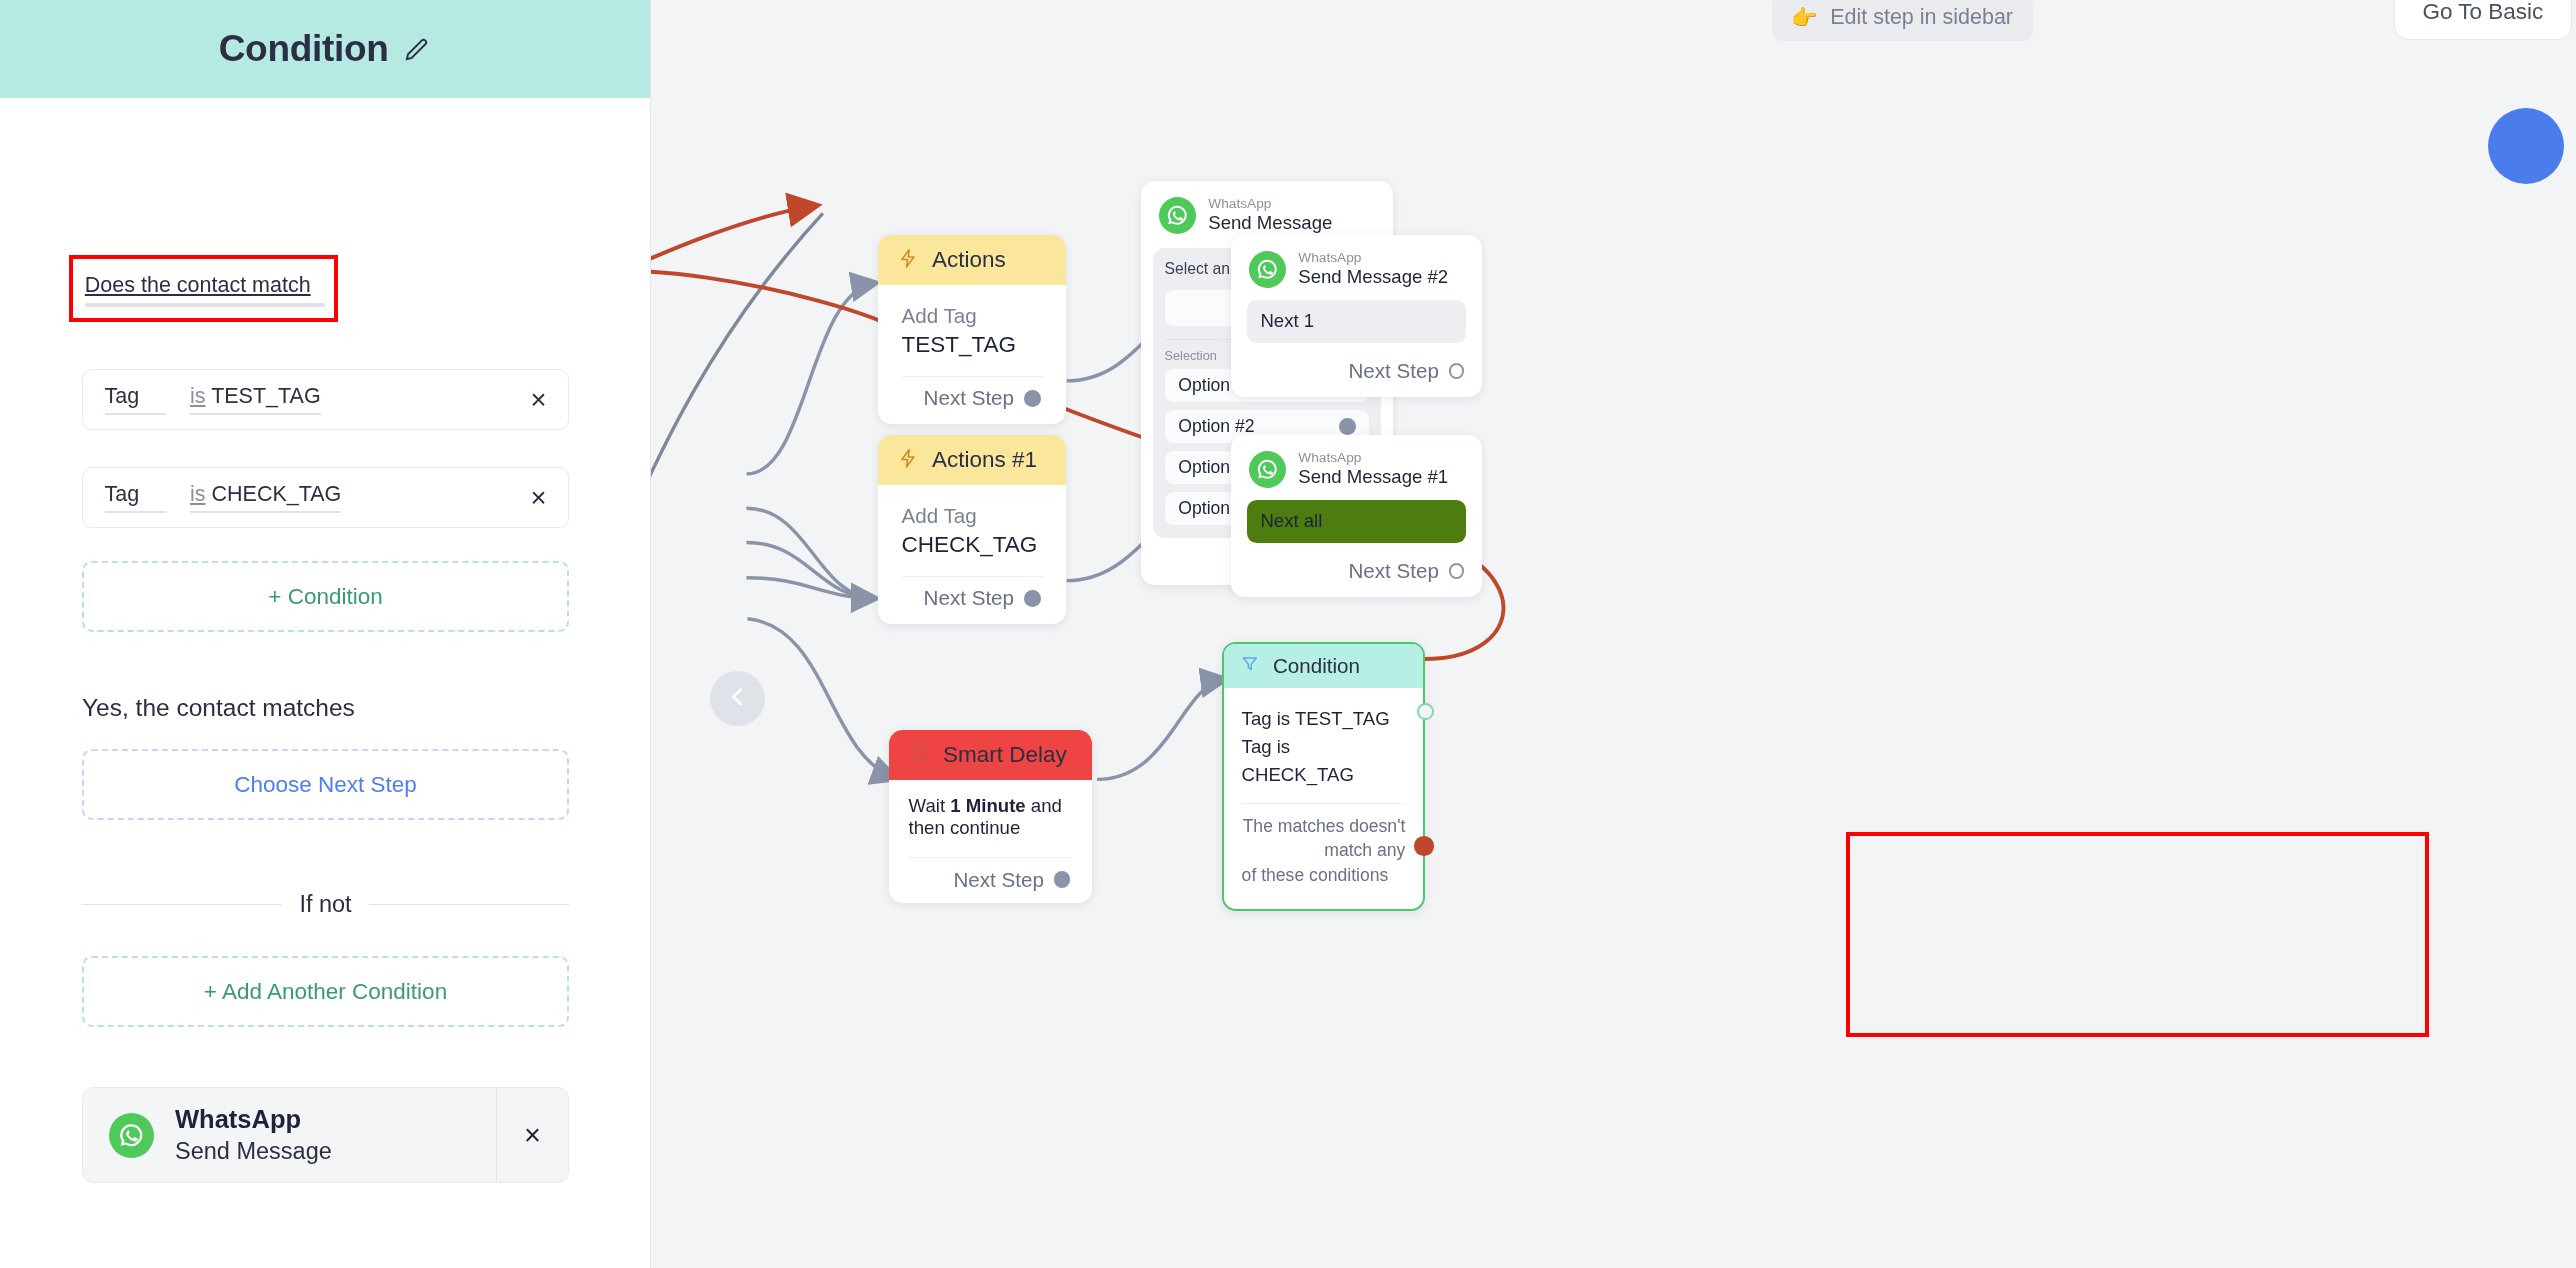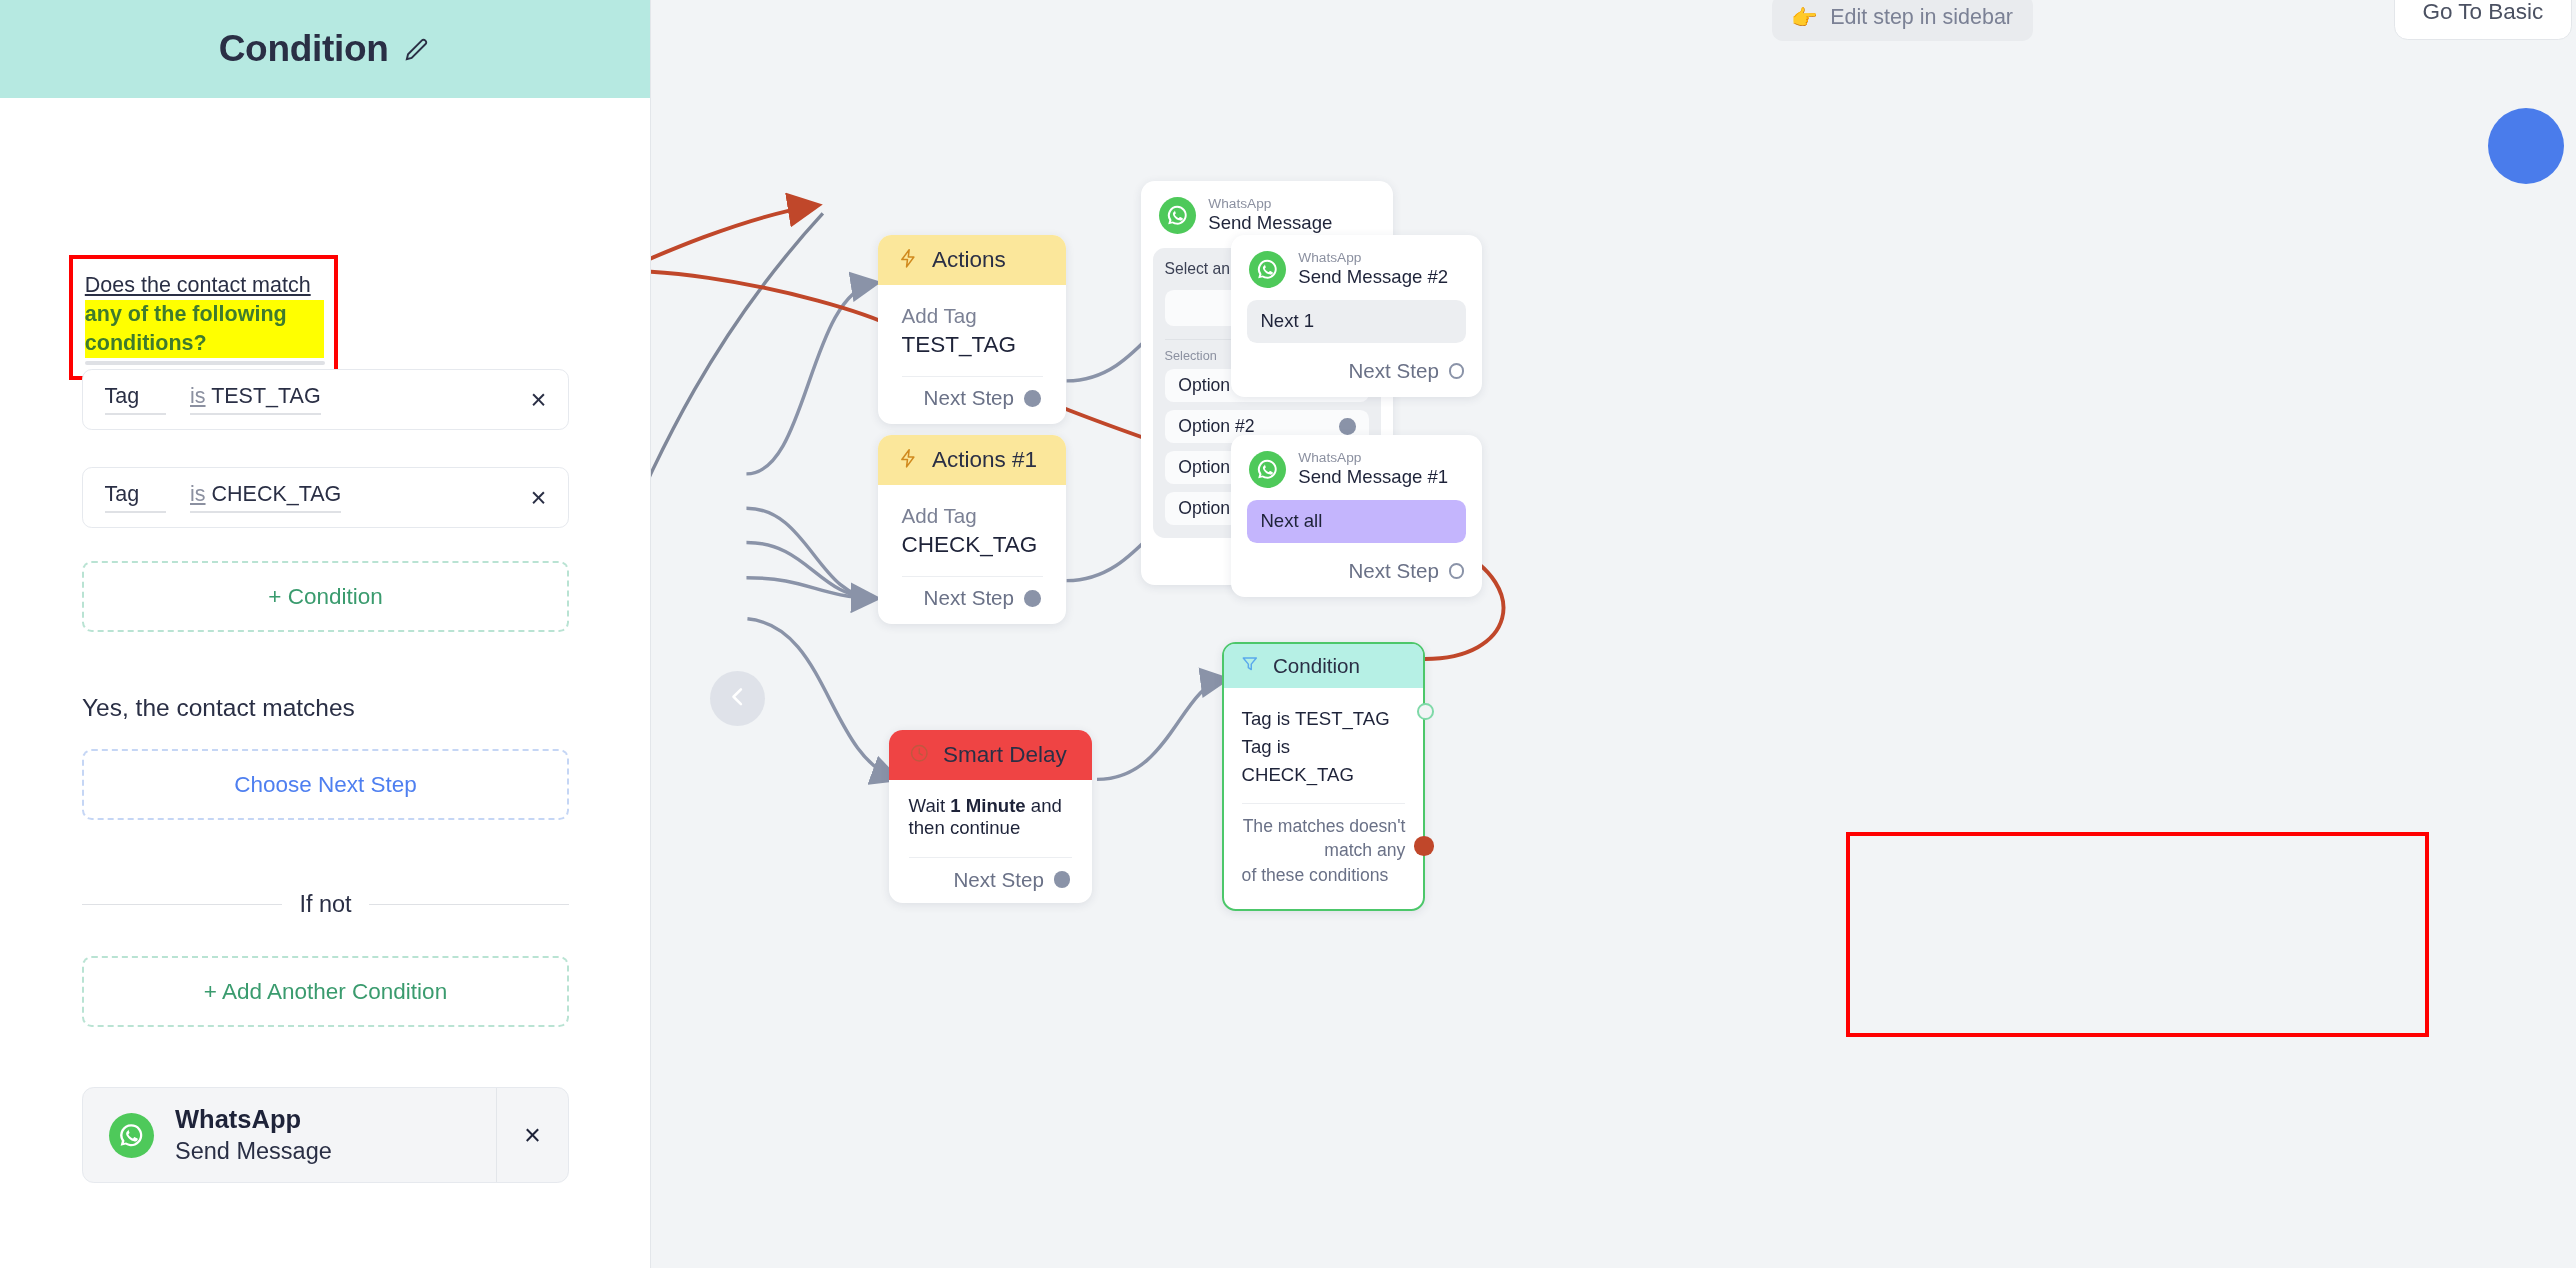--- a/index.html
+++ b/index.html
@@ -205,21 +205,20 @@
         <svg class="pencil-icon" viewBox="0 0 24 24" fill="none" stroke="#2a2f45" stroke-width="1.6">
           <path d="M4 20l1-4L16.5 4.5a1.8 1.8 0 0 1 2.6 0l0.4 0.4a1.8 1.8 0 0 1 0 2.6L8 19l-4 1z"></path>
         </svg>
       </span>
     </div>
 
     <div id="sidebar-body">
 
       <div id="question-wrap">
         <div id="question-line1">Does the contact match</div>
-        <div><span id="question-line2">any of the following conditions?</span></div>
         <div id="question-underline"></div>
       </div>
 
       <div class="cond-row" style="top:271px">
         <span class="cond-field">Tag</span>
         <span class="cond-op-val"><span class="cond-op">is</span> <span>TEST_TAG</span></span>
         <span class="cond-x">×</span>
       </div>
 
       <div class="cond-row" style="top:369px">
@@ -433,21 +432,21 @@
             <svg width="22.5" height="22.5" viewBox="0 0 24 24" fill="#ffffff">
               <path d="M12 2A10 10 0 0 0 3.5 17.3L2.4 21.6l4.4-1.1A10 10 0 1 0 12 2zm0 2a8 8 0 1 1-4.2 14.8l-.4-.2-2 .5.5-2-.2-.4A8 8 0 0 1 12 4zm-3 4.2c-.2 0-.5.1-.7.4-.3.3-.9.9-.9 2.1s.9 2.4 1.1 2.6c.1.2 1.8 2.8 4.4 3.8 2.2.8 2.6.7 3.1.6.5 0 1.5-.6 1.8-1.3.2-.6.2-1.2.1-1.3-.1-.1-.3-.2-.6-.3l-2-1c-.3-.1-.5-.1-.7.1l-.7.9c-.1.2-.3.2-.5.1-.3-.1-1.2-.4-2.3-1.4-.8-.7-1.4-1.6-1.6-1.9-.1-.3 0-.4.1-.6l.5-.5c.1-.2.2-.3.3-.5.1-.2 0-.4 0-.5l-.8-2c-.2-.5-.4-.4-.6-.4z"></path>
             </svg>
           </span>
         </span>
         <div>
           <div class="wa-sub">WhatsApp</div>
           <div class="wa-name">Send Message #1</div>
         </div>
       </div>
-      <div style="margin:5.9px 15.7px 0 15.7px;background:#c4b5fd;border-radius:9.8px;padding:10.8px 13.7px;font-size:18.6px;color:#1e2339">Next all</div>
+      <div style="margin:5.9px 15.7px 0 15.7px;background:#4d7c0f;border-radius:9.8px;padding:10.8px 13.7px;font-size:18.6px;color:#1e2339">Next all</div>
       <div class="nextstep-row" style="padding:15.7px 17.6px 13.7px 17.6px">
         <span>Next Step</span>
         <span class="port-open"></span>
       </div>
     </div>
 
     <div class="node" style="left:238px; top:730px; width:203px;">
       <div class="node-head head-pink">
         <span>
           <svg width="20.6" height="20.6" viewBox="0 0 24 24" fill="none" stroke="#c0583f" stroke-width="1.7">

